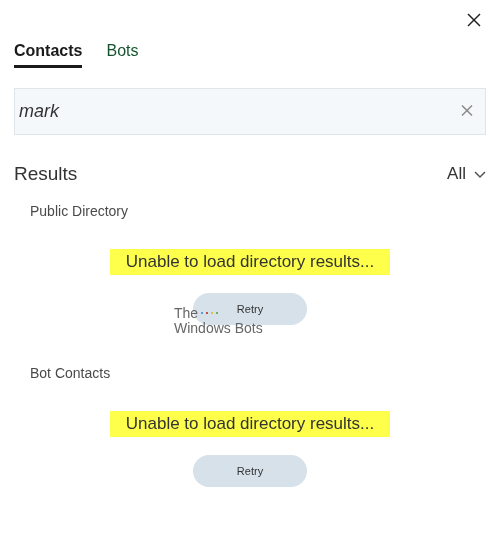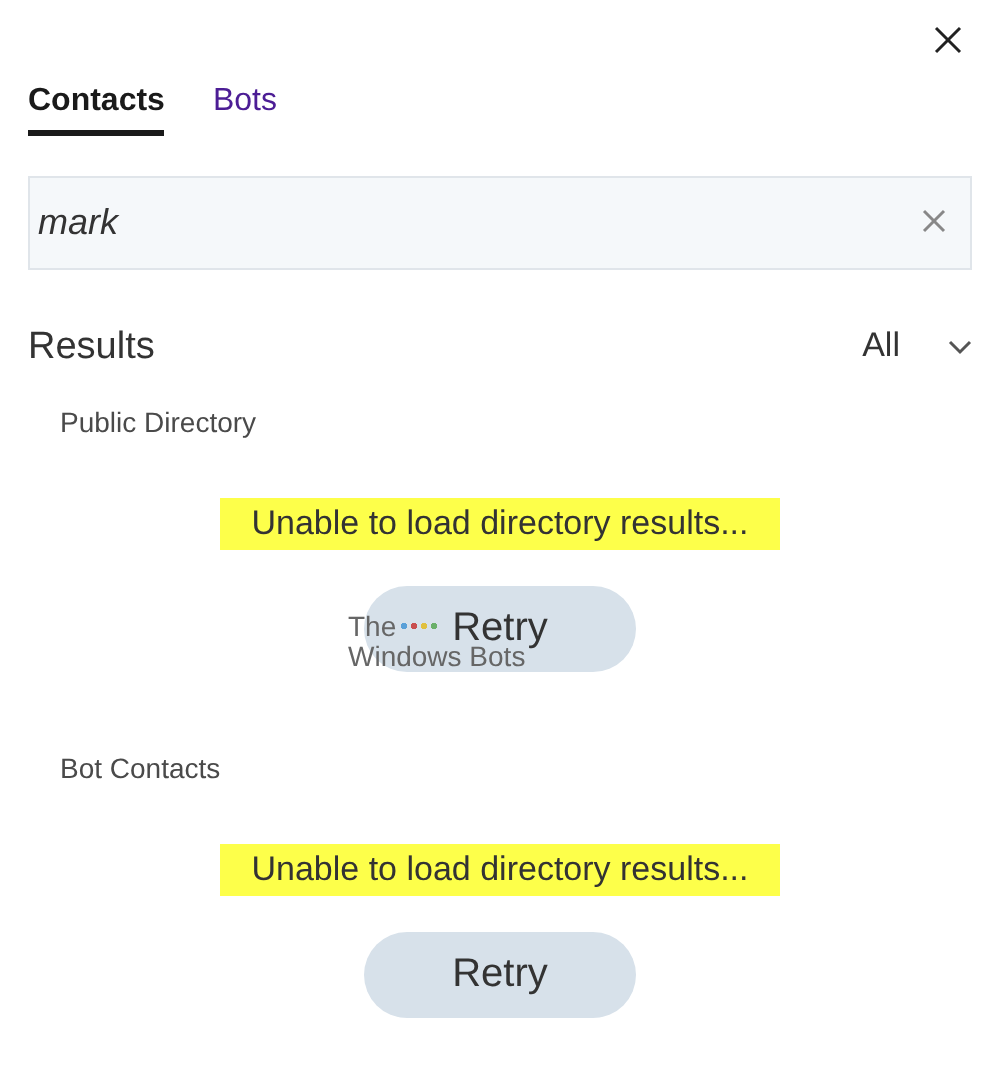--- a/index.html
+++ b/index.html
@@ -29,21 +29,21 @@
       color: #222;
     }
     .tabs {
       display: flex;
       gap: 24px;
       margin-top: 30px;
       margin-bottom: 22px;
     }
     .tab {
       font-size: 16px;
-      color: #4c1d95;
+      color: #14532d;
       cursor: pointer;
       padding-bottom: 6px;
       position: relative;
     }
     .tab.active {
       color: #1a1a1a;
       font-weight: 600;
     }
     .tab.active::after {
       content: "";
@@ -73,32 +73,32 @@
       right: 12px;
       top: 50%;
       transform: translateY(-50%);
       cursor: pointer;
       color: #888;
       font-size: 18px;
     }
     .results-header {
       display: flex;
       justify-content: space-between;
-      align-items: flex-start;
+      align-items: center;
       margin-bottom: 18px;
     }
     .results-title {
       font-size: 19px;
       color: #333;
       font-weight: 400;
     }
     .filter {
       display: flex;
       align-items: center;
-      gap: 24px;
+      gap: 8px;
       cursor: pointer;
       font-size: 17px;
       color: #333;
     }
     .chevron {
       font-size: 13px;
       color: #555;
     }
     .section-label {
       font-size: 14px;
@@ -118,21 +118,21 @@
       font-size: 17px;
       color: #333;
       margin-bottom: 18px;
     }
     .retry-btn {
       display: inline-block;
       background: #d7e1ea;
       border: none;
       border-radius: 22px;
       padding: 10px 44px;
-      font-size: 20px;
+      font-size: 11px;
       color: #333;
       cursor: pointer;
     }
     .watermark {
       position: absolute;
       left: 174px;
       top: 306px;
       font-size: 14px;
       line-height: 1.1;
       color: #666;

